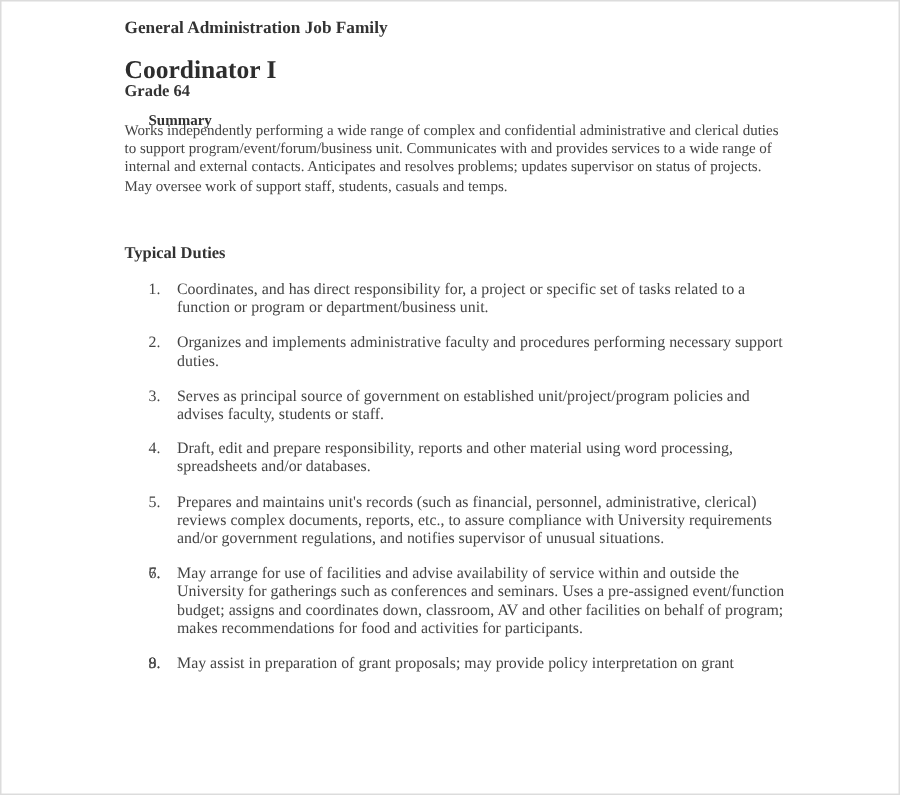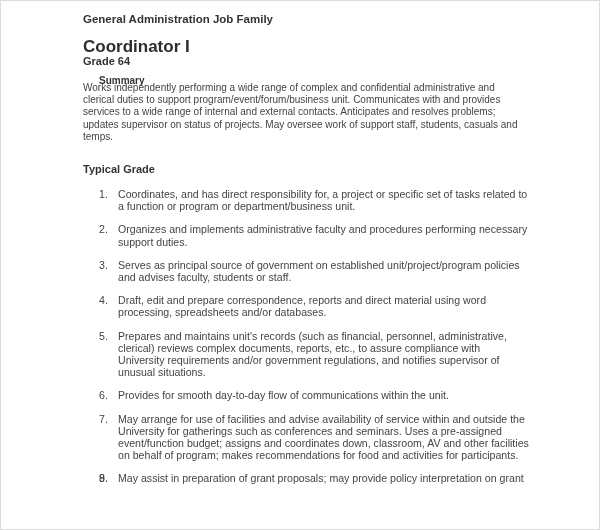--- a/index.html
+++ b/index.html
@@ -3,21 +3,21 @@
   <meta charset="utf-8">
   <style>
     html, body { margin: 0; padding: 0; background: #ffffff; }
     body { width: 600px; height: 530px; overflow: hidden; position: relative; }
     .page {
       position: absolute; left: 0; top: 0;
       width: 598px; height: 528px;
       border: 1px solid #dcdcdc;
       background: #ffffff;
       overflow: hidden;
-      font-family: Liberation Sans, sans-serif;
+      font-family: Liberation Serif, serif;
       color: #3a3a3a;
     }
     .family {
       position: absolute; left: 82px; top: 12px;
       font-size: 11.5px; font-weight: bold; color: #333;
     }
     .title {
       position: absolute; left: 82px; top: 36px;
       font-size: 17px; font-weight: bold; color: #2d2d2d; text-align: right;
     }
@@ -52,46 +52,45 @@
 <body>
 
 <div class="page">
   <div class="family">General Administration Job Family</div>
   <div class="title">Coordinator I</div>
   <div class="grade">Grade 64</div>
 
   <div class="summary-heading">Summary</div>
   <div class="summary-text">Works independently performing a wide range of complex and confidential administrative and clerical duties to support program/event/forum/business unit.  Communicates with and provides services to a wide range of internal and external contacts.  Anticipates and resolves problems; updates supervisor on status of projects.  May oversee work of support staff, students, casuals and temps.</div>
 
-  <div class="duties-heading">Typical Grade</div>
+  <div class="duties-heading">Typical Duties</div>
 
   <ol class="duties-list">
     <li class="duty">
       <span class="duty-num">1.</span>
       <span class="duty-text">Coordinates, and has direct responsibility for, a project or specific set of tasks related to a function or program or department/business unit.</span>
     </li>
     <li class="duty">
       <span class="duty-num">2.</span>
       <span class="duty-text">Organizes and implements administrative faculty and procedures performing necessary support duties.</span>
     </li>
     <li class="duty">
       <span class="duty-num">3.</span>
       <span class="duty-text">Serves as principal source of government on established unit/project/program policies and advises faculty, students or staff.</span>
     </li>
     <li class="duty">
       <span class="duty-num">4.</span>
-      <span class="duty-text">Draft, edit and prepare correspondence, reports and direct material using word processing, spreadsheets and/or databases.</span>
+      <span class="duty-text">Draft, edit and prepare responsibility, reports and other material using word processing, spreadsheets and/or databases.</span>
     </li>
     <li class="duty">
       <span class="duty-num">5.</span>
       <span class="duty-text">Prepares and maintains unit's records (such as financial, personnel, administrative, clerical) reviews complex documents, reports, etc., to assure compliance with University requirements and/or government regulations, and notifies supervisor of unusual situations.</span>
     </li>
     <li class="duty">
       <span class="duty-num">6.</span>
-      <span class="duty-text">Provides for smooth day-to-day flow of communications within the unit.</span>
     </li>
     <li class="duty">
       <span class="duty-num">7.</span>
       <span class="duty-text">May arrange for use of facilities and advise availability of service within and outside the University for gatherings such as conferences and seminars.  Uses a pre-assigned event/function budget; assigns and coordinates down, classroom, AV and other facilities on behalf of program; makes recommendations for food and activities for participants.</span>
     </li>
     <li class="duty">
       <span class="duty-num">8.</span>
     </li>
     <li class="duty">
       <span class="duty-num">9.</span>

